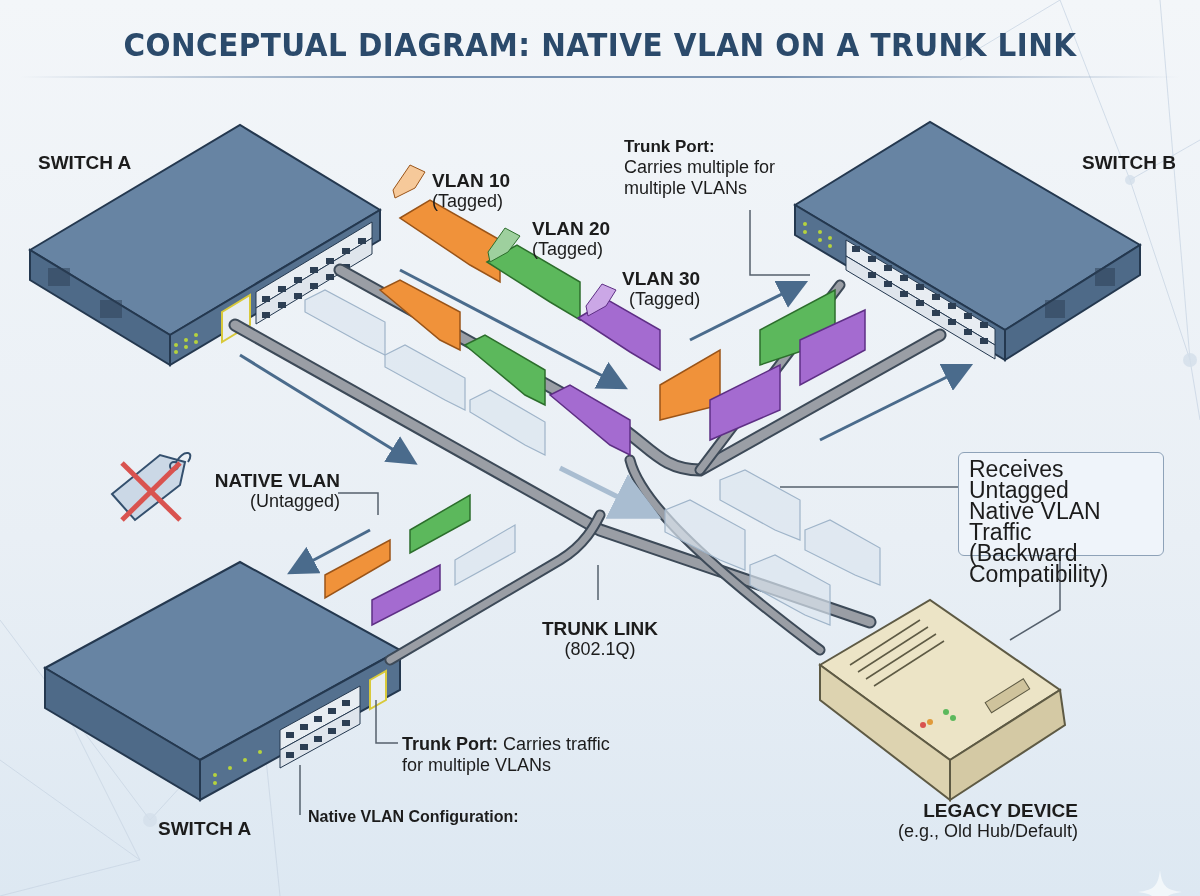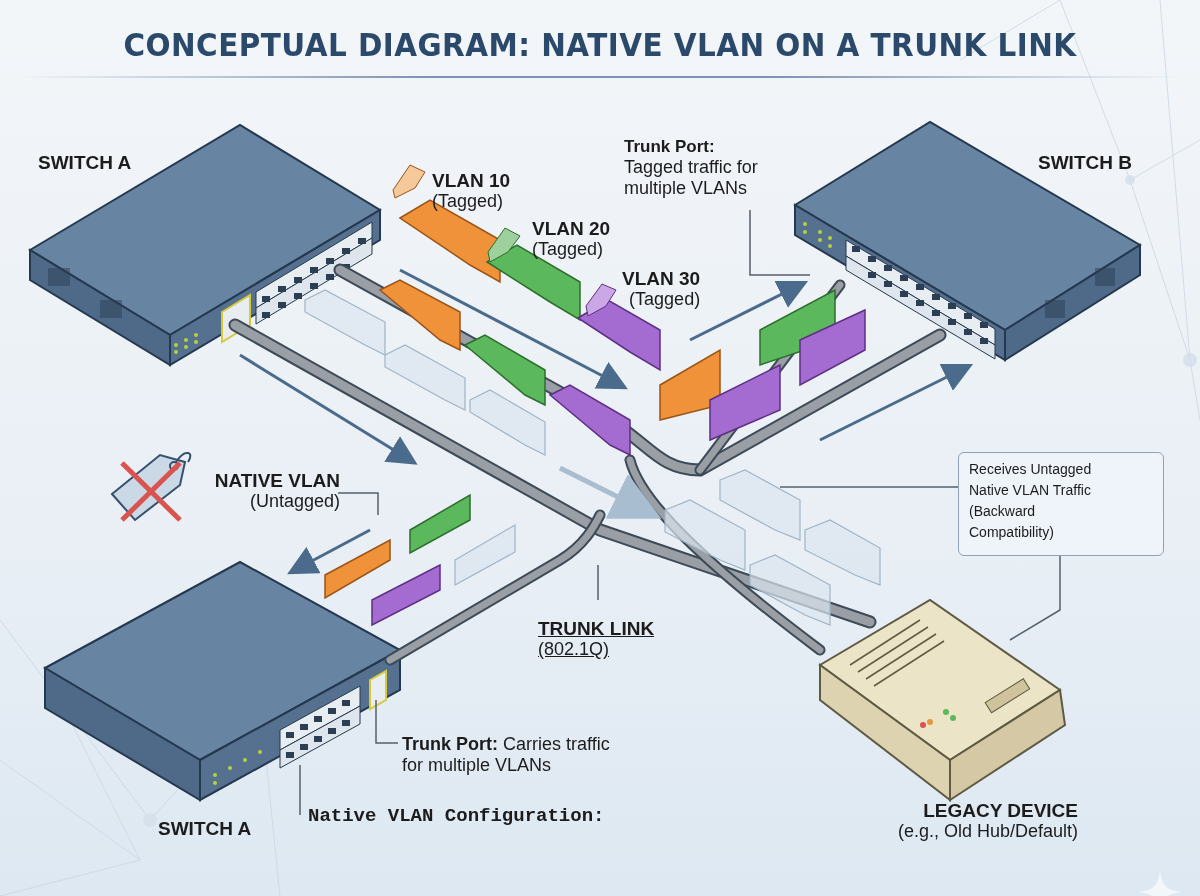--- a/index.html
+++ b/index.html
@@ -9,21 +9,21 @@
   #stage{position:absolute;left:0;top:0;width:1200px;height:896px;}
   .title{position:absolute;left:0;top:26px;width:1200px;text-align:center;
     font-family:"DejaVu Sans","Liberation Sans",sans-serif;font-weight:bold;
     font-size:32px;letter-spacing:0.5px;color:#2b4a6b;transform:scaleX(0.92);}
   .title-rule{position:absolute;left:20px;top:76px;width:1160px;height:2px;
     background:linear-gradient(90deg,rgba(120,145,175,0) 0%,#7a94b3 35%,#7a94b3 65%,rgba(120,145,175,0) 100%);}
   .lbl{position:absolute;font-size:18px;line-height:21px;color:#1c1c1c;}
   .hdr{font-weight:bold;font-size:19px;}
   .callout-box{position:absolute;left:958px;top:452px;width:206px;height:104px;
     border:1.5px solid #8ea2b8;border-radius:6px;background:rgba(240,245,250,0.85);
-    box-sizing:border-box;padding:6px 10px;font-size:14px;line-height:21px;}
+    box-sizing:border-box;padding:6px 10px;font-size:23px;line-height:21px;}
   .sparkle{position:absolute;left:1138px;top:870px;}
 </style>
 </head>
 <body>
 
 <div id="stage">
 
   <svg width="1200" height="896" style="position:absolute;left:0;top:0">
     <g stroke="#c9d6e3" stroke-width="1" fill="none" opacity="0.8">
       <path d="M1060 0 L1130 180 L1200 140 M1130 180 L1190 360 L1200 420 M1160 0 L1190 360 M960 60 L1060 0"></path>
@@ -253,59 +253,59 @@
       <path d="M750,210 L750,275 L810,275"></path>
       <path d="M338,493 L378,493 L378,515"></path>
       <path d="M598,565 L598,600"></path>
       <path d="M376,700 L376,743 L398,743"></path>
       <path d="M300,765 L300,815"></path>
       <path d="M780,487 L958,487 M1060,556 L1060,610 L1010,640"></path>
     </g>
   </svg>
 
   <div class="lbl hdr" style="left:38px;top:152px;">SWITCH A</div>
-  <div class="lbl hdr" style="left:1038px;top:152px;">SWITCH B</div>
+  <div class="lbl hdr" style="left:1082px;top:152px;">SWITCH B</div>
   <div class="lbl hdr" style="left:158px;top:818px;">SWITCH A</div>
 
   <div class="lbl" style="left:432px;top:170px;">
     <div class="hdr">VLAN 10</div>
     <div>(Tagged)</div>
   </div>
   <div class="lbl" style="left:532px;top:218px;">
     <div class="hdr">VLAN 20</div>
     <div>(Tagged)</div>
   </div>
   <div class="lbl" style="left:622px;top:268px;text-align:right;">
     <div class="hdr">VLAN 30</div>
     <div>(Tagged)</div>
   </div>
 
   <div class="lbl" style="left:624px;top:136px;">
     <div class="hdr" style="font-size:17px;">Trunk Port:</div>
-    <div>Tagged traffic for</div>
+    <div>Carries multiple for</div>
     <div>multiple VLANs</div>
   </div>
 
   <div class="lbl" style="left:200px;top:470px;text-align:right;width:140px;">
     <div class="hdr">NATIVE VLAN</div>
     <div>(Untagged)</div>
   </div>
 
-  <div class="lbl" style="left:538px;top:618px;text-align:left;width:124px;text-decoration:underline;">
+  <div class="lbl" style="left:538px;top:618px;text-align:center;width:124px;">
     <div class="hdr">TRUNK LINK</div>
     <div>(802.1Q)</div>
   </div>
 
   <div class="lbl" style="left:402px;top:734px;">
     <div><span class="hdr" style="font-size:18px;">Trunk Port:</span><span> Carries traffic</span></div>
     <div>for multiple VLANs</div>
   </div>
 
   <div class="lbl" style="left:308px;top:806px;">
-    <div class="hdr" style="font-size:19px;font-family:Liberation Mono, monospace;">Native VLAN Configuration:</div>
+    <div class="hdr" style="font-size:16px;">Native VLAN Configuration:</div>
   </div>
 
   <div class="callout-box">
     <div>Receives Untagged</div>
     <div>Native VLAN Traffic</div>
     <div>(Backward</div>
     <div>Compatibility)</div>
   </div>
 
   <div class="lbl" style="left:868px;top:800px;width:210px;text-align:right;">

